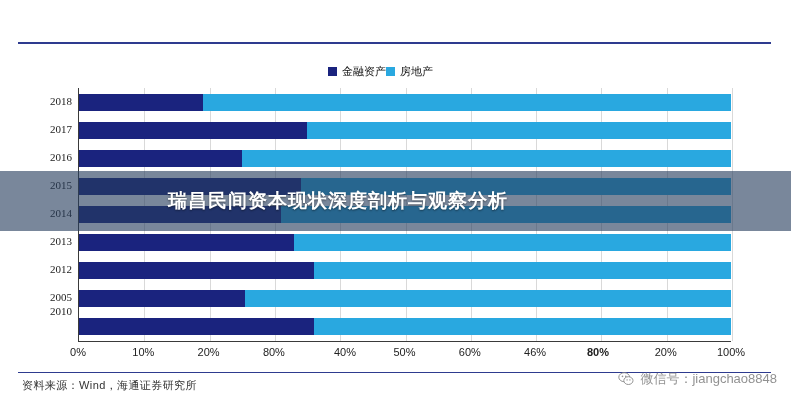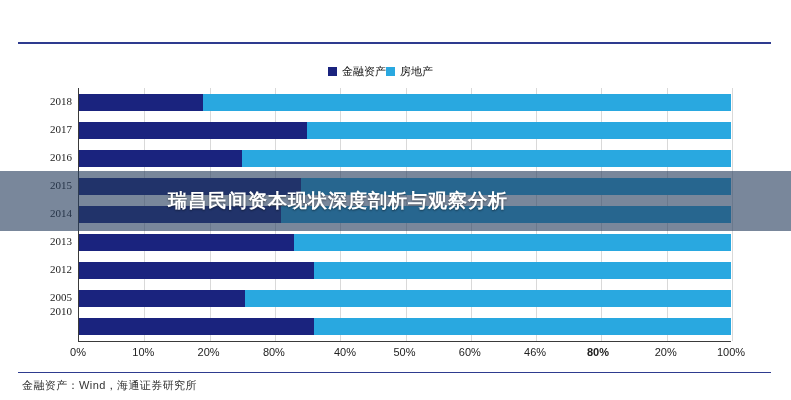--- a/index.html
+++ b/index.html
@@ -302,20 +302,33 @@
         <div class="xlabel" style="left: 267px;">40%</div>
         <div class="xlabel" style="left: 326.5px;">50%</div>
         <div class="xlabel" style="left: 391.8px;">60%</div>
         <div class="xlabel" style="left: 457.1px;">46%</div>
         <div class="xlabel" style="left: 520px; font-weight: bold;">80%</div>
         <div class="xlabel" style="left: 587.7px;">20%</div>
         <div class="xlabel" style="left: 653px;">100%</div>
       </div>
 
     <div class="source-rule"></div>
-    <div class="source-text">金融资产：Wind，海通证券研究所</div>
+    <div class="source-text">资料来源：Wind，海通证券研究所</div>
   </div>
 
   <div class="overlay-band"></div>
   <div class="overlay-text">瑞昌民间资本现状深度剖析与观察分析</div>
 
+  <div class="watermark">
+    <span class="wechat-icon">
+      <svg width="16" height="16" viewBox="0 0 16 16">
+        <ellipse cx="6.2" cy="6.2" rx="5.4" ry="4.5" fill="none" stroke="#8c8c8c" stroke-width="1"></ellipse>
+        <circle cx="4.5" cy="5.4" r="0.8" fill="#8c8c8c"></circle>
+        <circle cx="7.8" cy="5.4" r="0.8" fill="#8c8c8c"></circle>
+        <ellipse cx="10.4" cy="9.6" rx="4.6" ry="3.9" fill="#ffffff" stroke="#8c8c8c" stroke-width="1"></ellipse>
+        <circle cx="9.1" cy="8.9" r="0.7" fill="#8c8c8c"></circle>
+        <circle cx="11.9" cy="8.9" r="0.7" fill="#8c8c8c"></circle>
+      </svg>
+    </span>
+    <span>微信号：jiangchao8848</span>
+  </div>
 
 </div>
 
 </body></html>

